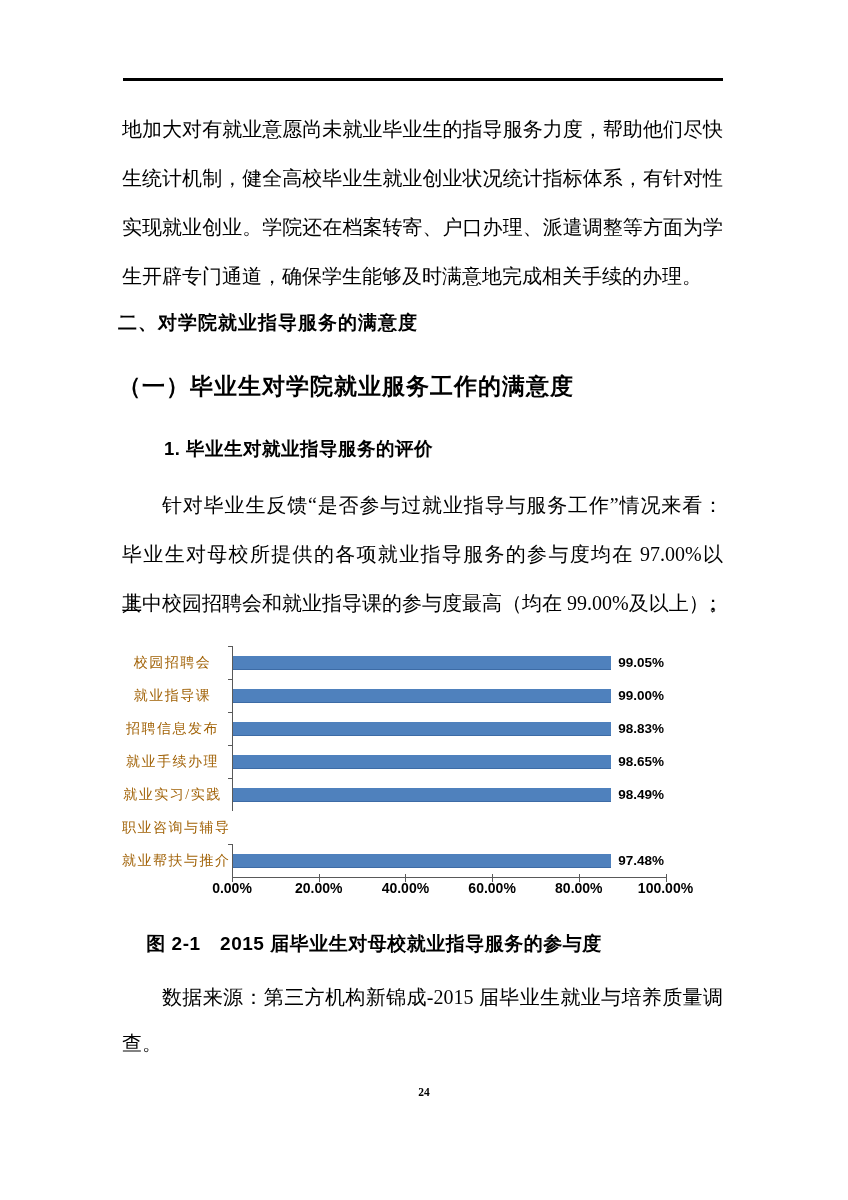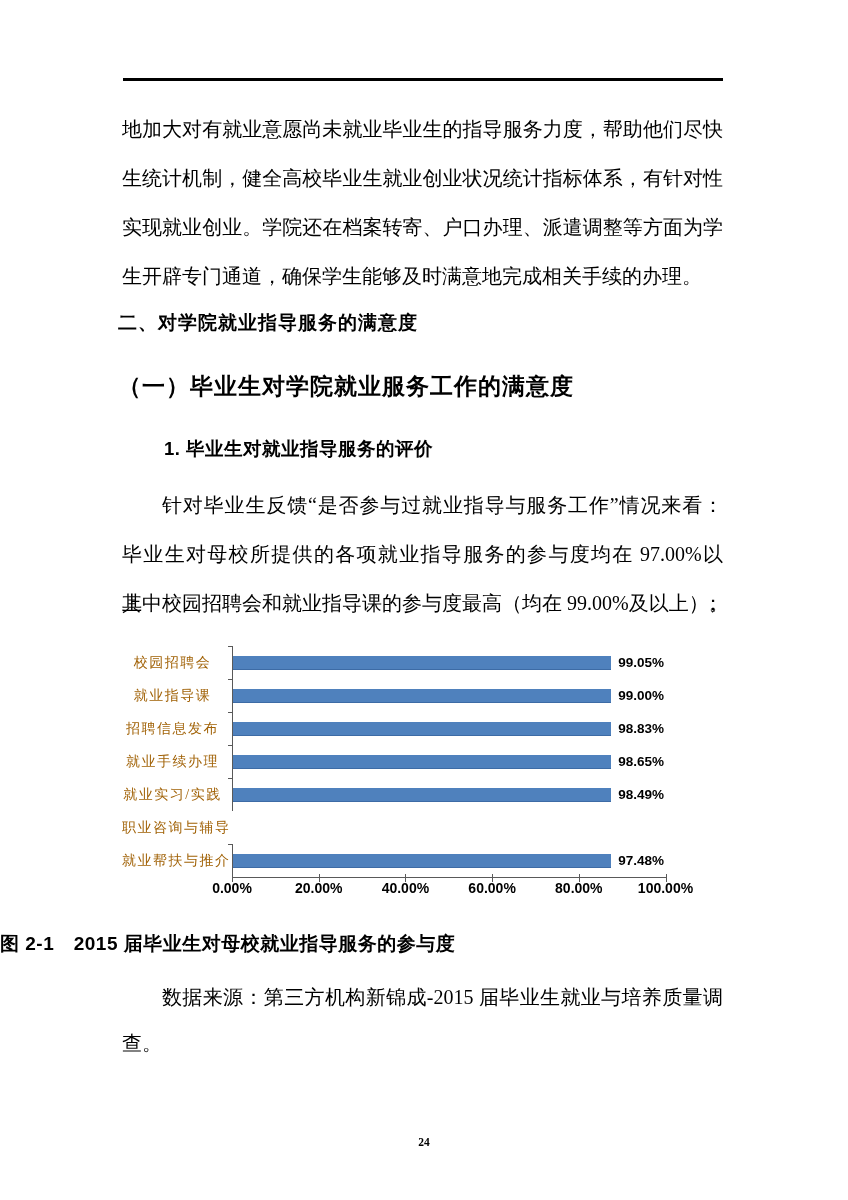--- a/index.html
+++ b/index.html
@@ -74,26 +74,26 @@
   .x-labels { position:relative; margin-left:110px; width:433.5px; height:22px; }
   .x-label {
     position:absolute; top:2px; transform:translateX(-50%);
     font-size:14px; font-weight:bold;
     font-family:"Liberation Sans","DejaVu Sans",sans-serif;
     white-space:nowrap;
   }
   
   .caption {
     position:absolute; top:931px; left:0; width:748px;
-    text-align:left;
+    text-align:center;
     font-family:"Liberation Sans","DejaVu Sans",sans-serif;
     font-weight:bold; font-size:19px; letter-spacing:0.5px;
   }
   .page-num {
-    position:absolute; top:1136px; left:0; width:848px;
+    position:absolute; top:1086px; left:0; width:848px;
     text-align:center; font-size:11.5px; font-weight:bold;
   }
 </style>
 </head>
 <body>
 
 <div class="page">
 
   <div class="hdr-rule"></div>
 

